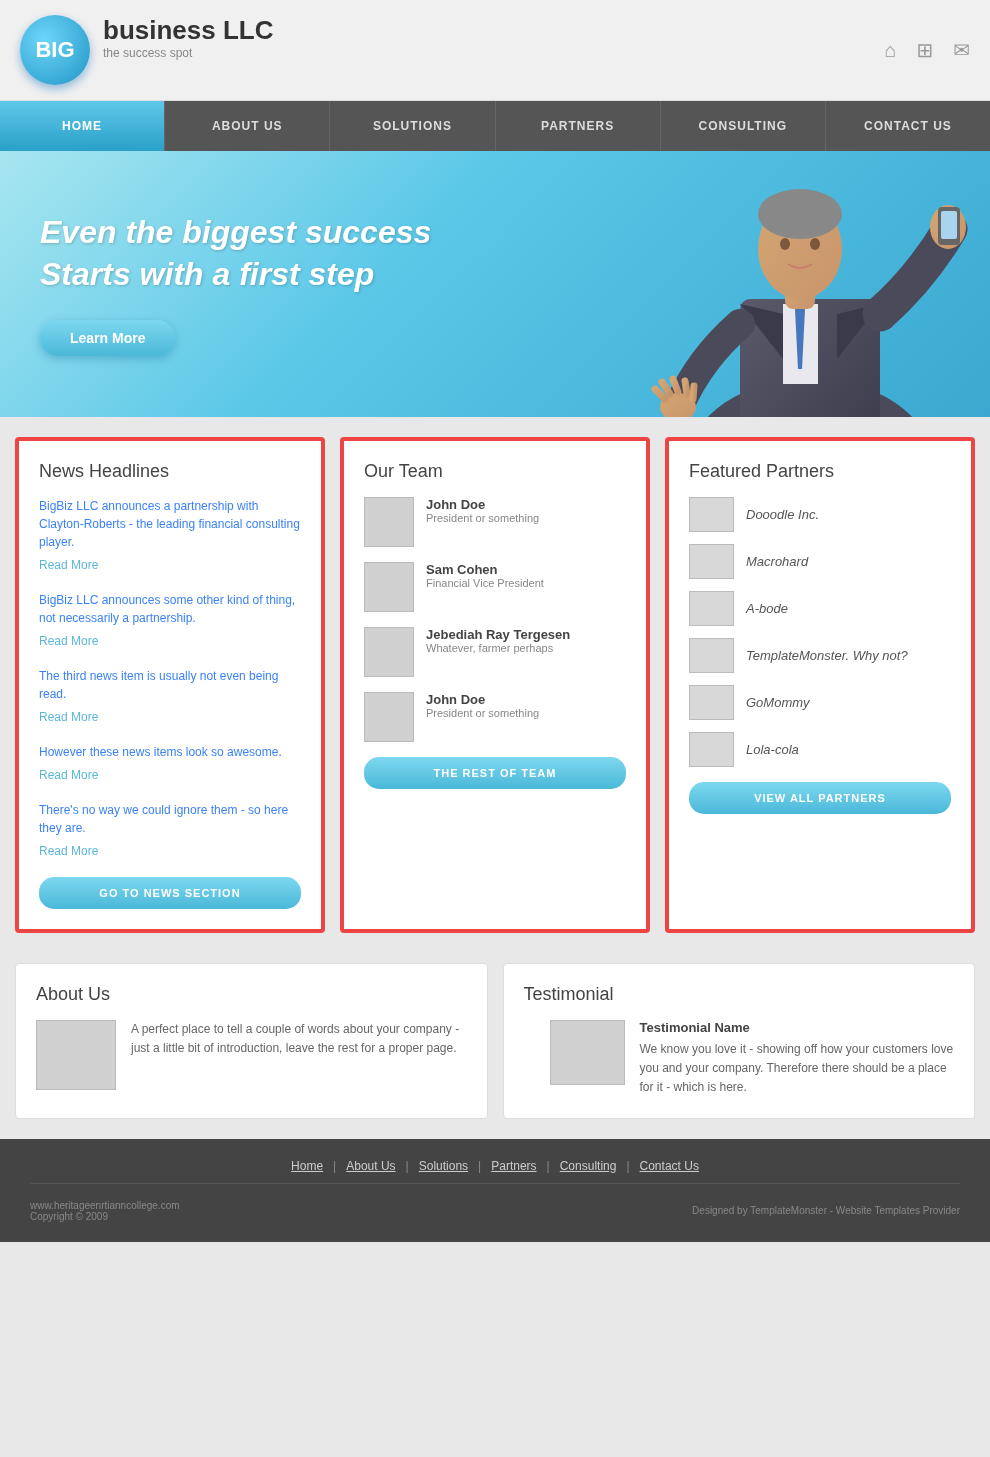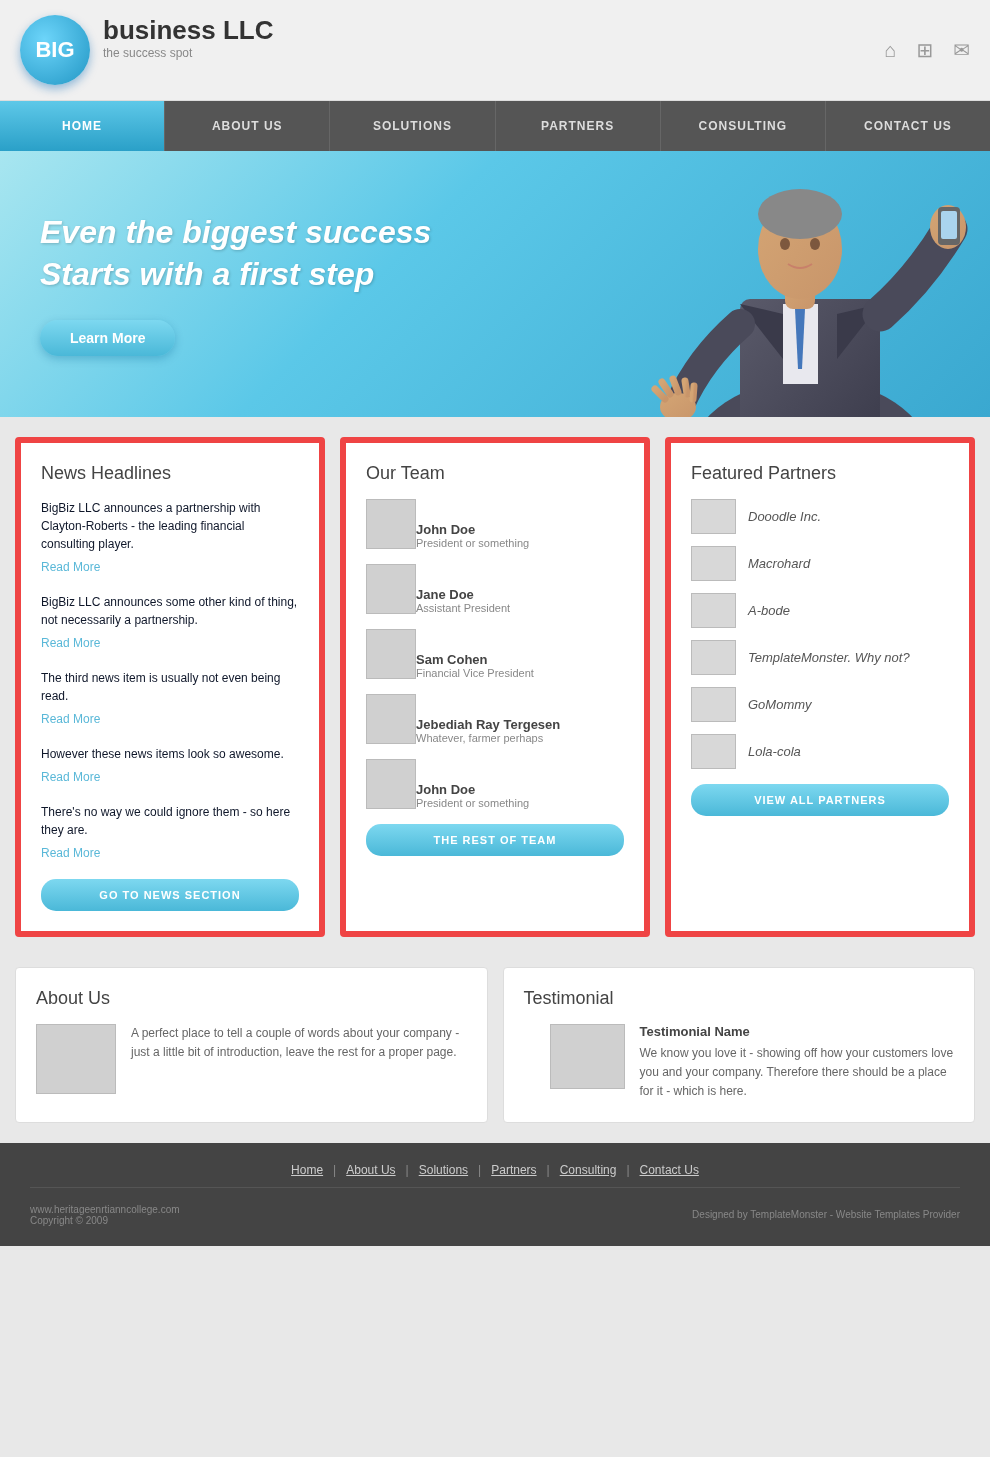--- a/index.html
+++ b/index.html
@@ -106,40 +106,41 @@
     
     #three-col {
       display: flex;
       gap: 15px;
       padding: 20px 15px;
       background: #e8e8e8;
     }
     .col-card {
       flex: 1;
       background: white;
-      border: 6px solid #ef4444;
+      border: 4px solid #ef4444;
       border-radius: 4px;
       padding: 20px;
     }
     .col-card h3 {
       font-size: 18px;
       color: #444;
       margin-bottom: 15px;
       font-weight: normal;
     }
 
     
     .news-item { margin-bottom: 18px; }
-    .news-item p { font-size: 12px; color: #0f172a; line-height: 1.5; margin-bottom: 4px; }
+    .news-item p { font-size: 12px; color: #3b82f6; line-height: 1.5; margin-bottom: 4px; }
     .news-item a { font-size: 12px; color: #5ab8d8; text-decoration: none; cursor: pointer; }
 
     
     .team-member {
       display: flex;
-      align-items: flex-end;
+      align-items: flex-start;
+      gap: 12px;
       margin-bottom: 15px;
     }
     .team-photo {
       width: 50px; height: 50px;
       background: #d0d0d0;
       border: 1px solid #bbb;
       flex-shrink: 0;
     }
     .team-info .name { font-size: 13px; font-weight: bold; color: #444; }
     .team-info .title { font-size: 11px; color: #888; }
@@ -380,27 +381,20 @@
     <div class="team-member">
       <div class="team-photo"></div>
       <div class="team-info">
         <div class="name">John Doe</div>
         <div class="title">President or something</div>
       </div>
     </div>
     <div class="team-member">
       <div class="team-photo"></div>
       <div class="team-info">
-        <div class="name">Jane Doe</div>
-        <div class="title">Assistant President</div>
-      </div>
-    </div>
-    <div class="team-member">
-      <div class="team-photo"></div>
-      <div class="team-info">
         <div class="name">Sam Cohen</div>
         <div class="title">Financial Vice President</div>
       </div>
     </div>
     <div class="team-member">
       <div class="team-photo"></div>
       <div class="team-info">
         <div class="name">Jebediah Ray Tergesen</div>
         <div class="title">Whatever, farmer perhaps</div>
       </div>

